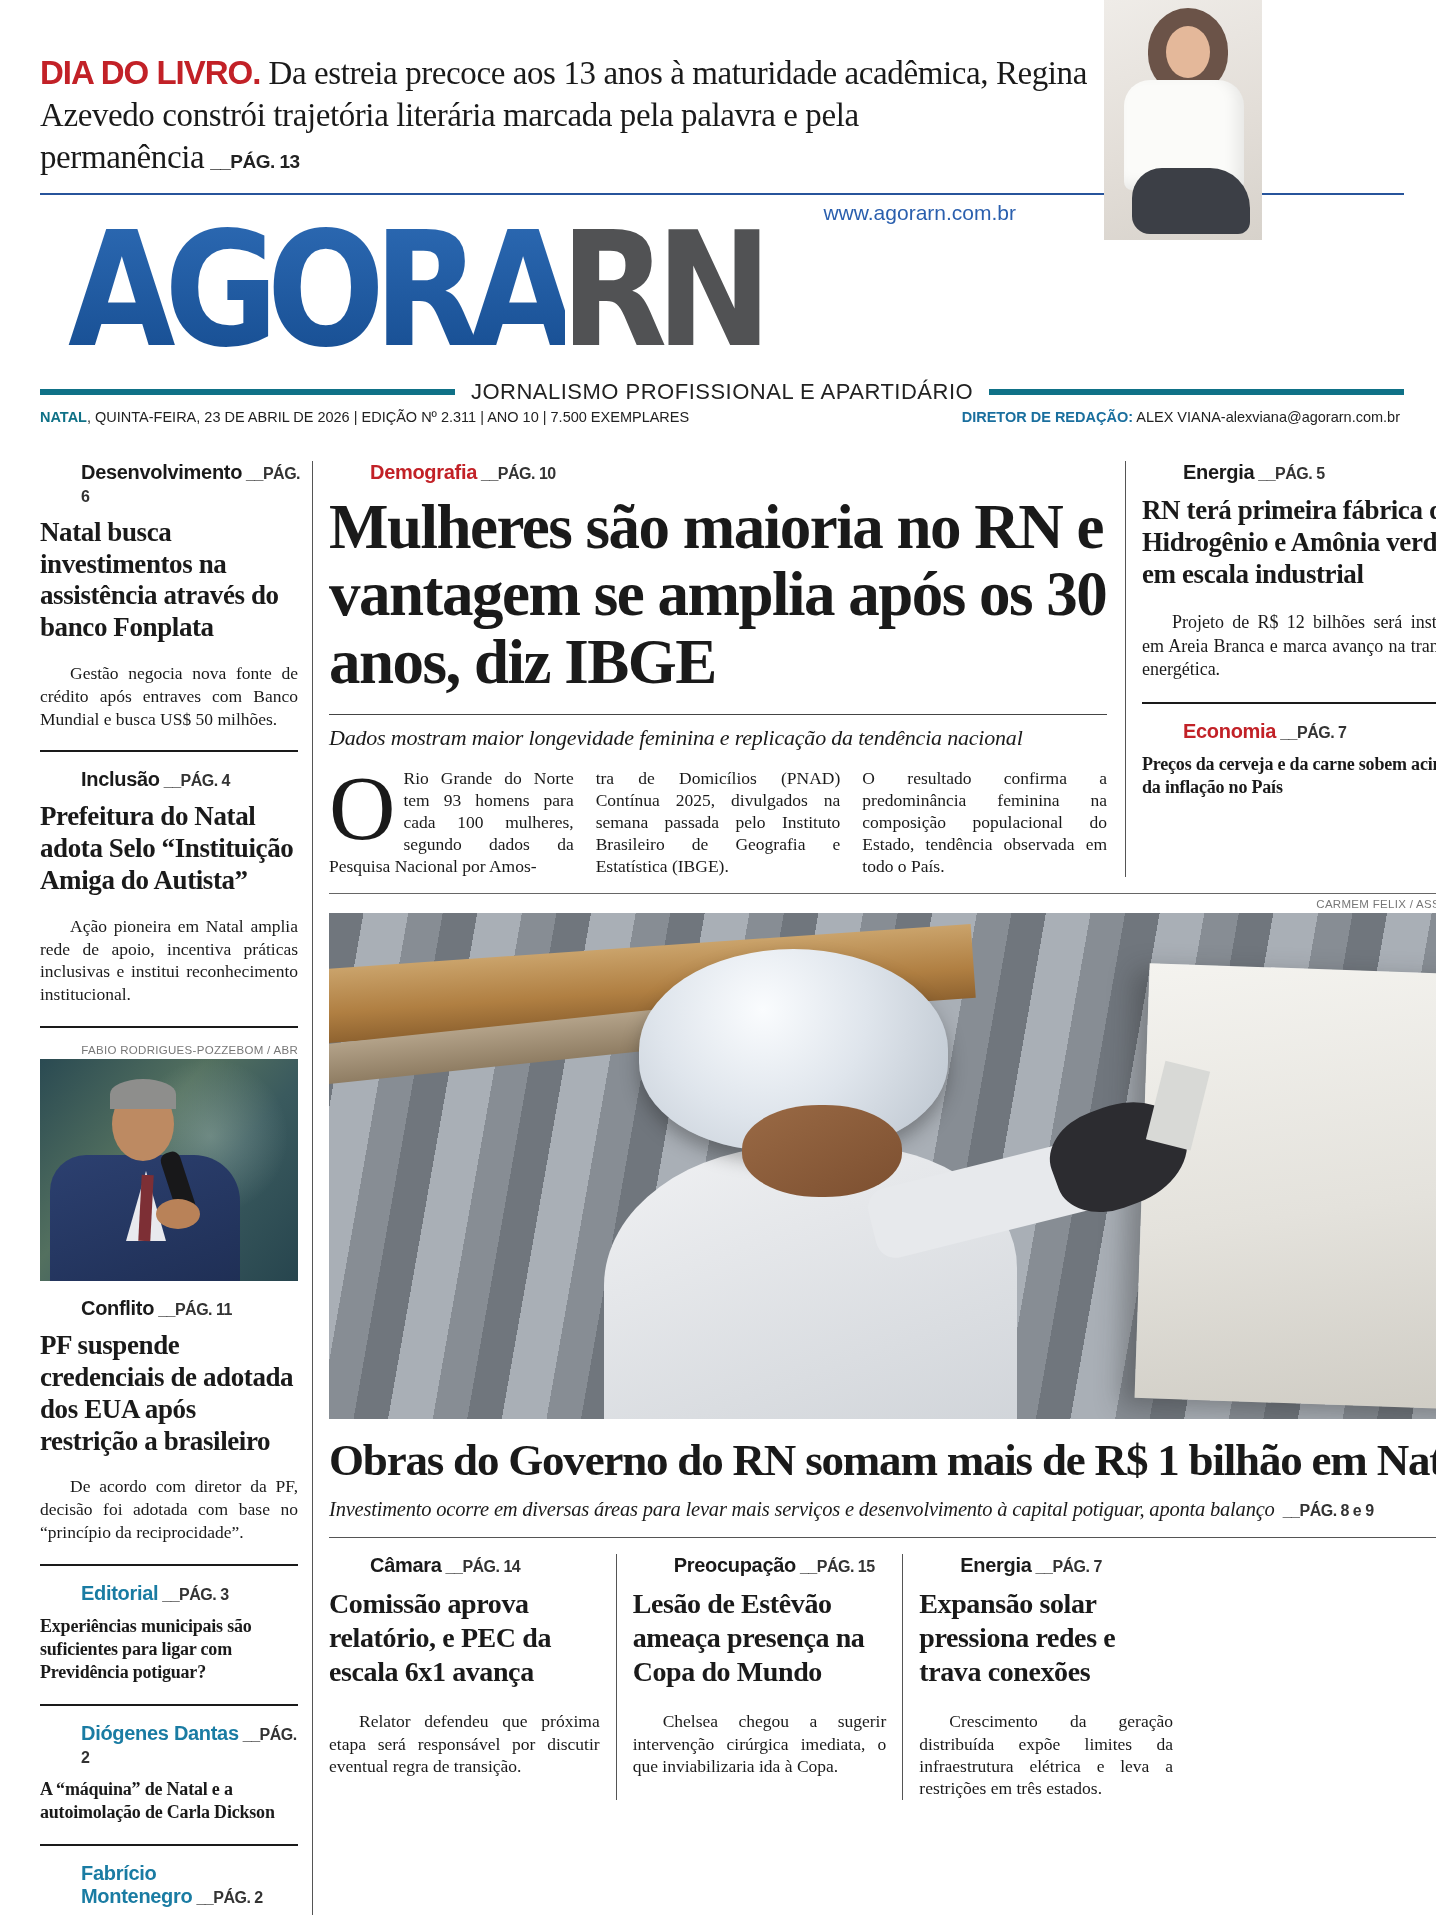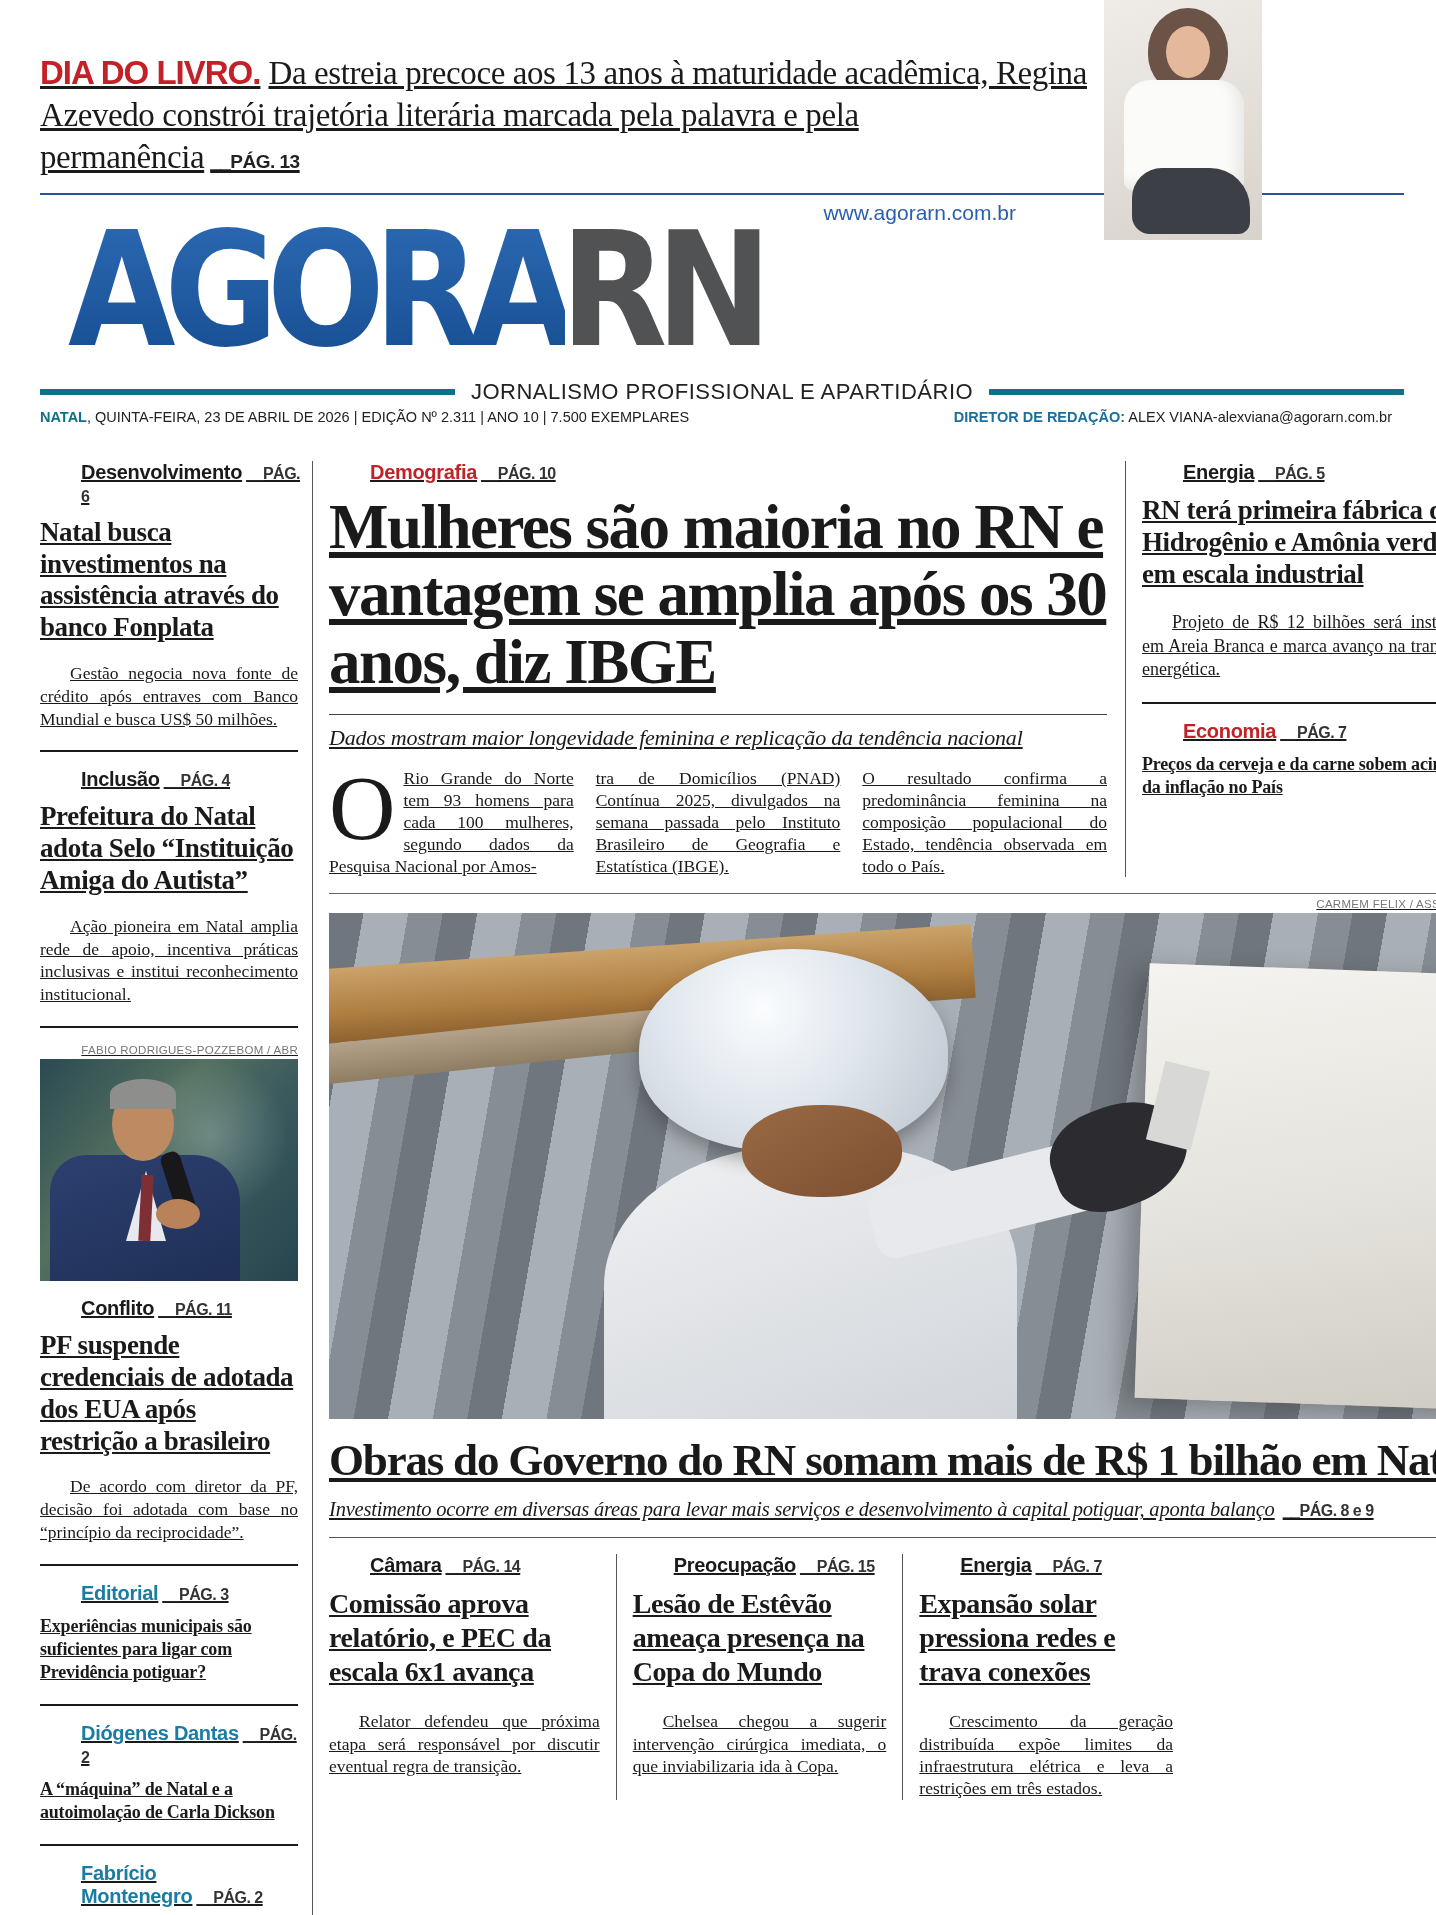--- a/index.html
+++ b/index.html
@@ -12,21 +12,20 @@
     --logo-gray:#515254;
     --ink:#1a1a1a;
     --gray-credit:#777;
   }
   *{margin:0;padding:0;box-sizing:border-box;}
   html,body{background:#e8e8e8;}
   body{font-family:"Liberation Serif",serif;color:var(--ink);}
   .page{
     position:relative;width:1436px;height:1915px;margin:0 auto;background:#fff;
     overflow:hidden;
-    text-decoration:underline;
   }
   .inner{padding:52px 32px 0 40px;}
 
   
   .banner-row{position:relative;}
   .banner-text{width:1058px;font-size:33px;line-height:1.28;letter-spacing:-0.4px;}
   .banner-kicker{font-family:"Liberation Sans",sans-serif;font-weight:bold;color:var(--red);
     letter-spacing:-1px;margin-right:8px;}
   .banner-pageref{font-family:"Liberation Sans",sans-serif;font-weight:bold;font-size:19px;
     color:#222;letter-spacing:-0.5px;margin-left:6px;}
@@ -50,21 +49,21 @@
     font-size:21px;color:#2a5fae;}
   .logo{position:absolute;left:28px;top:8px;font-family:"DejaVu Sans",sans-serif;font-weight:bold;
     font-size:158px;line-height:1;letter-spacing:-13px;transform:scaleX(0.88);transform-origin:left;
     white-space:nowrap;}
   .logo-agora{background:linear-gradient(180deg,#2e6cb6 0%,var(--logo-blue-dark) 90%);
     -webkit-background-clip:text;background-clip:text;color:transparent;}
   .logo-rn{color:var(--logo-gray);margin-left:-6px;}
   .tagline-row{position:absolute;left:0;right:0;top:176px;display:flex;align-items:center;gap:16px;}
   .tagline-bar{height:6px;background:var(--teal-dark);flex:1;}
   .tagline{font-family:"Liberation Sans",sans-serif;font-size:22px;letter-spacing:0.5px;color:#222;}
-  .dateline-row{position:absolute;left:0;right:12px;top:206px;display:flex;justify-content:space-between;
+  .dateline-row{position:absolute;left:0;right:4px;top:206px;display:flex;justify-content:space-between;
     font-family:"Liberation Sans",sans-serif;font-size:14.5px;color:#222;}
   .dl-city,.dl-label{font-weight:bold;color:var(--teal-dark);}
   .dl-label{color:#1a6f9e;}
 
   
   .content{display:flex;width:1364px;}
   .left-rail{width:272px;flex:none;padding-right:14px;}
   .rail-divider{width:1px;background:#555;flex:none;}
   .main-area{flex:1;padding-left:16px;}
 

